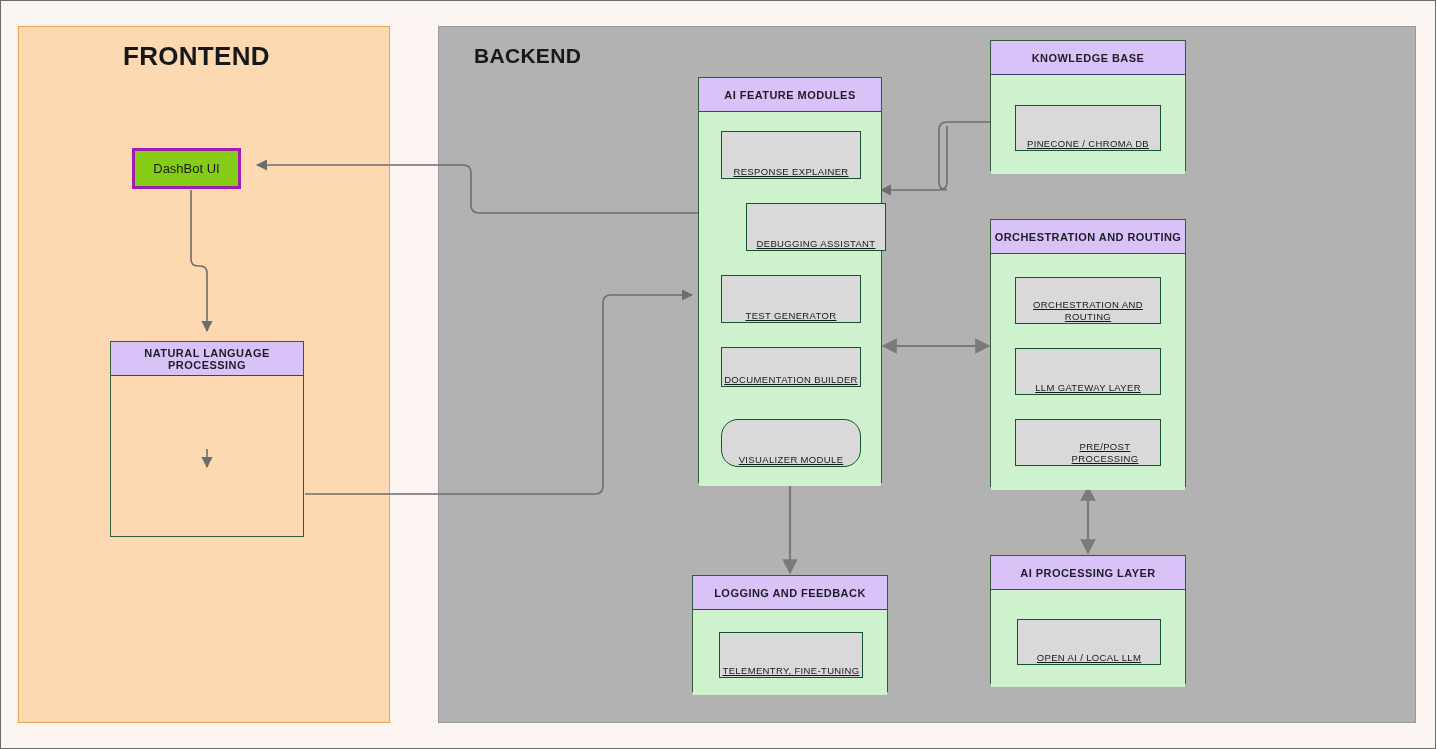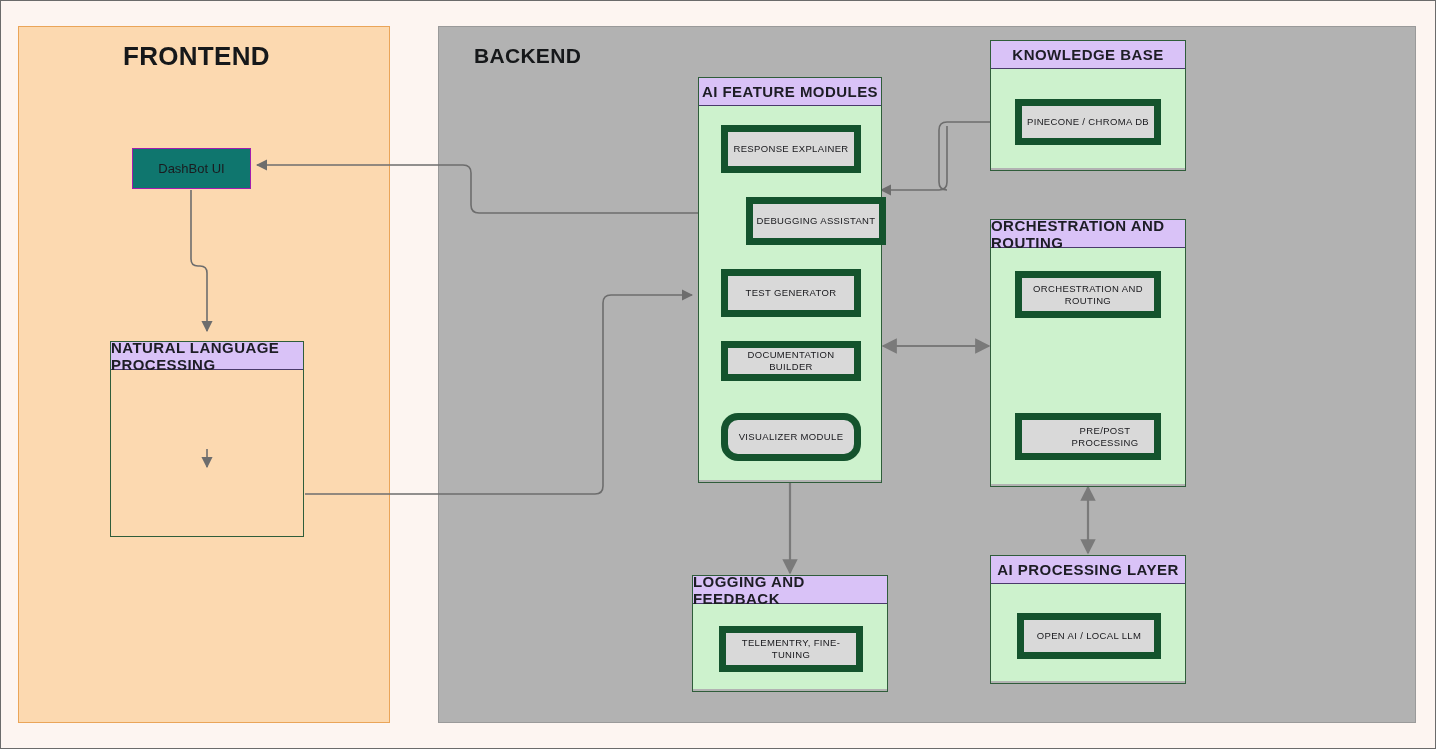--- a/index.html
+++ b/index.html
@@ -34,51 +34,52 @@
   #frontend-title{left:122px;top:40px;font-size:26px;}
   #backend-title{left:473px;top:43px;font-size:21px;}
 
   
   .group{position:absolute;box-sizing:border-box;border:1px solid #2f5d3a;}
   .group-header{
     box-sizing:border-box;
     background:#d9c2f7;
     border-bottom:1px solid #4a3a6b;
     display:flex;align-items:center;justify-content:center;
-    font-size:15px;font-weight:bold;color:#1d1d25;
+    font-size:11px;font-weight:bold;color:#1d1d25;
     letter-spacing:.45px;
-    text-align:left;
-    height:28px;
+    text-align:center;
+    height:34px;
   }
   .group-body{
     box-sizing:border-box;
     background:#cdf2cd;
     height:calc(100% - 30px);
     position:relative;
   }
 
   
   .node{
     position:absolute;box-sizing:border-box;
     background:#d9d9d9;
-    border:7px solid #14532d;
-    display:flex;align-items:center;justify-content:center;
+    border:1px solid #14532d;
+    display:flex;align-items:flex-end;justify-content:center;
     font-size:9.5px;color:#18181c;
     letter-spacing:.35px;
     text-align:center;
     line-height:1.25;
+    text-decoration:underline;
   }
 
   
   #dashbot{
     position:absolute;
-    left:131px;top:147px;width:119px;height:41px;
-    box-sizing:border-box;
-    background:#0f766e;
-    border:1px solid #a21caf;
+    left:131px;top:147px;width:109px;height:41px;
+    box-sizing:border-box;
+    background:#84cc16;
+    border:3px solid #a21caf;
     display:flex;align-items:center;justify-content:center;
     font-size:13px;color:#1b1b1f;
   }
 
   
   #wires{position:absolute;left:0;top:0;width:1436px;height:749px;pointer-events:none;}
   .wire{fill:none;stroke:#6d6d6d;stroke-width:1.6;}
   .wire-thick{fill:none;stroke:#7a7a7a;stroke-width:2.2;}
 </style>
 </head>
@@ -164,20 +165,23 @@
       </div>
     </div>
   </div>
 
   <div class="group" id="orch-group" style="left:989px;top:218px;width:196px;height:268px;">
     <div class="group-header">ORCHESTRATION AND ROUTING</div>
     <div class="group-body">
       <div class="node" style="left:24px;top:23px;width:146px;height:47px;">
         <span>ORCHESTRATION AND ROUTING</span>
       </div>
+      <div class="node" style="left:24px;top:94px;width:146px;height:47px;">
+        <span>LLM GATEWAY LAYER</span>
+      </div>
       <div class="node" style="left:24px;top:165px;width:146px;height:47px;padding-left:34px;">
         <span>PRE/POST PROCESSING</span>
       </div>
     </div>
   </div>
 
   <div class="group" id="log-group" style="left:691px;top:574px;width:196px;height:117px;">
     <div class="group-header">LOGGING AND FEEDBACK</div>
     <div class="group-body">
       <div class="node" style="left:26px;top:22px;width:144px;height:46px;">

